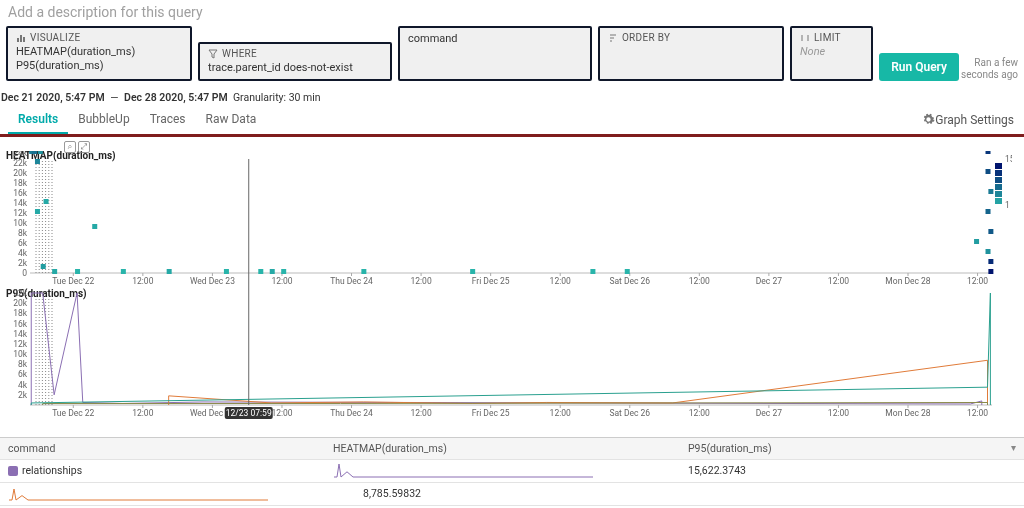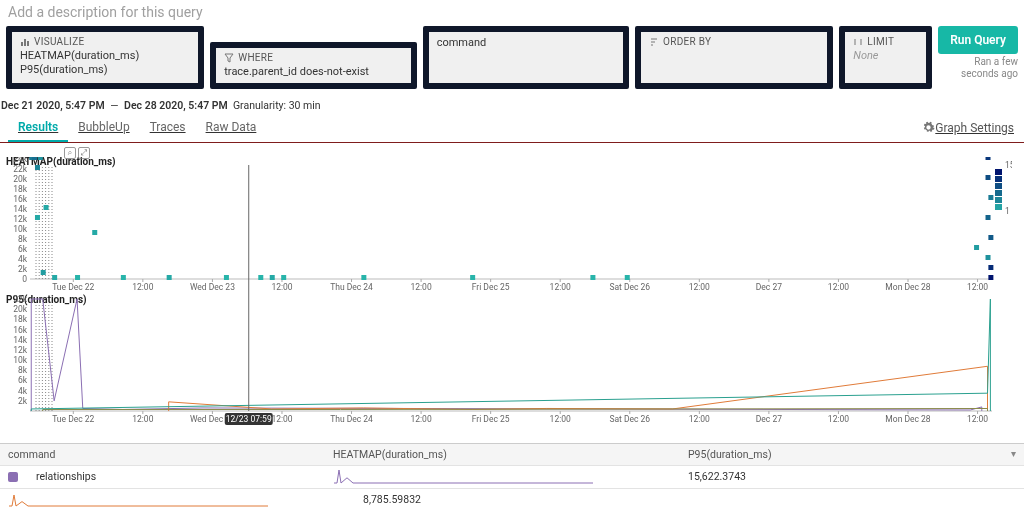--- a/index.html
+++ b/index.html
@@ -1,57 +1,57 @@
 <!DOCTYPE html>
 <html><head>
 <meta charset="utf-8">
 <style>
   * { box-sizing: border-box; margin: 0; padding: 0; font-family: -apple-system, BlinkMacSystemFont, "Segoe UI", Roboto, sans-serif; }
   body { background: #fff; width: 1024px; height: 508px; overflow: hidden; font-size: 11px; color: #333; }
 
   .desc-bar { padding: 4px 8px; color: #a0a0a0; font-size: 14px; width: 100%; }
 
   .builder-row { display: flex; gap: 6px; padding: 2px 6px 6px 6px; align-items: stretch; }
-  .clause { background: #f0f0f0; border:6px solid #0f172a; border-radius: 2px; padding: 4px 8px; flex: 1; min-width: 0; }
+  .clause { background: #f0f0f0; border:2px solid #0f172a; border-radius: 2px; padding: 4px 8px; flex: 1; min-width: 0; }
   .clause-hdr { display:flex; align-items:center; gap:4px; font-size: 10px; letter-spacing: .3px; color:#555; margin-bottom:2px;}
   .clause-hdr svg { width:10px; height:10px; }
   .clause-body { font-size: 11px; color:#333; line-height:1.25; white-space: pre-line;}
   .clause-body.placeholder { color:#999;font-style:italic; }
 
   .clause.visualize { flex: 1.05; }
   .clause.where     { flex: 1.1; margin-top: 16px; }
   .clause.groupby   { flex: 1.1; }
   .clause.orderby   { flex: 1.05; }
   .clause.limit     { flex: .4; }
 
-  .run-col { display:flex; flex-direction:column; align-items:flex-end; gap:2px;}
+  .run-col { display:flex; flex-direction:row; align-items:flex-end; gap:2px;}
   .run-btn { background:#17b8a6; color:#fff; border:none; border-radius:3px; padding:7px 12px; font-size:12px; font-weight:600; cursor:pointer; white-space:nowrap;}
   .run-hint { color:#888; font-size:10px; text-align:right; line-height:1.2;}
 
   .meta-row { padding: 4px 8px 2px 1px; font-size: 10.5px; color:#333; }
   .meta-row b { font-weight:600;}
   .dash { margin:0 3px;}
 
-  .tabs-row { display:flex; border-bottom:1px solid #7f1d1d; padding: 0 8px; text-decoration: underline;}
+  .tabs-row { display:flex; border-bottom:3px solid #7f1d1d; padding: 0 8px;}
   .tab { padding: 6px 10px; font-size: 12px; color:#666; cursor:pointer; border-bottom:2px solid transparent;}
   .tab.active { color:#0aa; border-bottom-color:#0aa; font-weight:600;}
   .tabs-spacer { flex:1;}
   .graph-settings { display:flex; align-items:center; font-size:12px; color:#555; cursor:pointer; padding:6px 2px;}
 
   .chart-area { padding: 4px 6px 0 6px; }
   .chart-tools { display:flex; gap:2px; padding-left:58px; margin-bottom:-2px;}
   .chart-tools .tool { width:12px; height:12px; border:1px solid #999; border-radius:2px; cursor:pointer; display:flex; align-items:center; justify-content:center; font-size:8px; color:#666;}
   .chart-area svg { display:block; }
   .axis-tick { font-size:8.5px; fill:#666; }
 
   .table-wrap { border-top:1px solid #ccc; margin-top:4px;}
   .thead, .trow { display:flex; align-items:center; border-bottom:1px solid #e3e3e3; }
   .thead { background:#f5f5f5; color:#555;}
   .thead .cell { padding:4px 8px; font-size:10.5px; }
-  .trow .cell { padding:3px 8px; font-size:10.5px; display:flex; align-items:center; gap:18px;}
+  .trow .cell { padding:3px 8px; font-size:10.5px; display:flex; align-items:center; gap:4px;}
   .col-cmd { flex: 0 0 325px; }
   .col-hm  { flex: 0 0 355px; }
   .col-p95 { flex: 1; position:relative;}
   .swatch { width:10px; height:10px; border-radius:2px; flex:0 0 10px;}
   .thead .col-p95 .chev { position:absolute; right:8px; top:4px; font-size:10px; color:#888;}
 </style>
 </head>
 <body>
 
 <div class="desc-bar">Add a description for this query</div>

